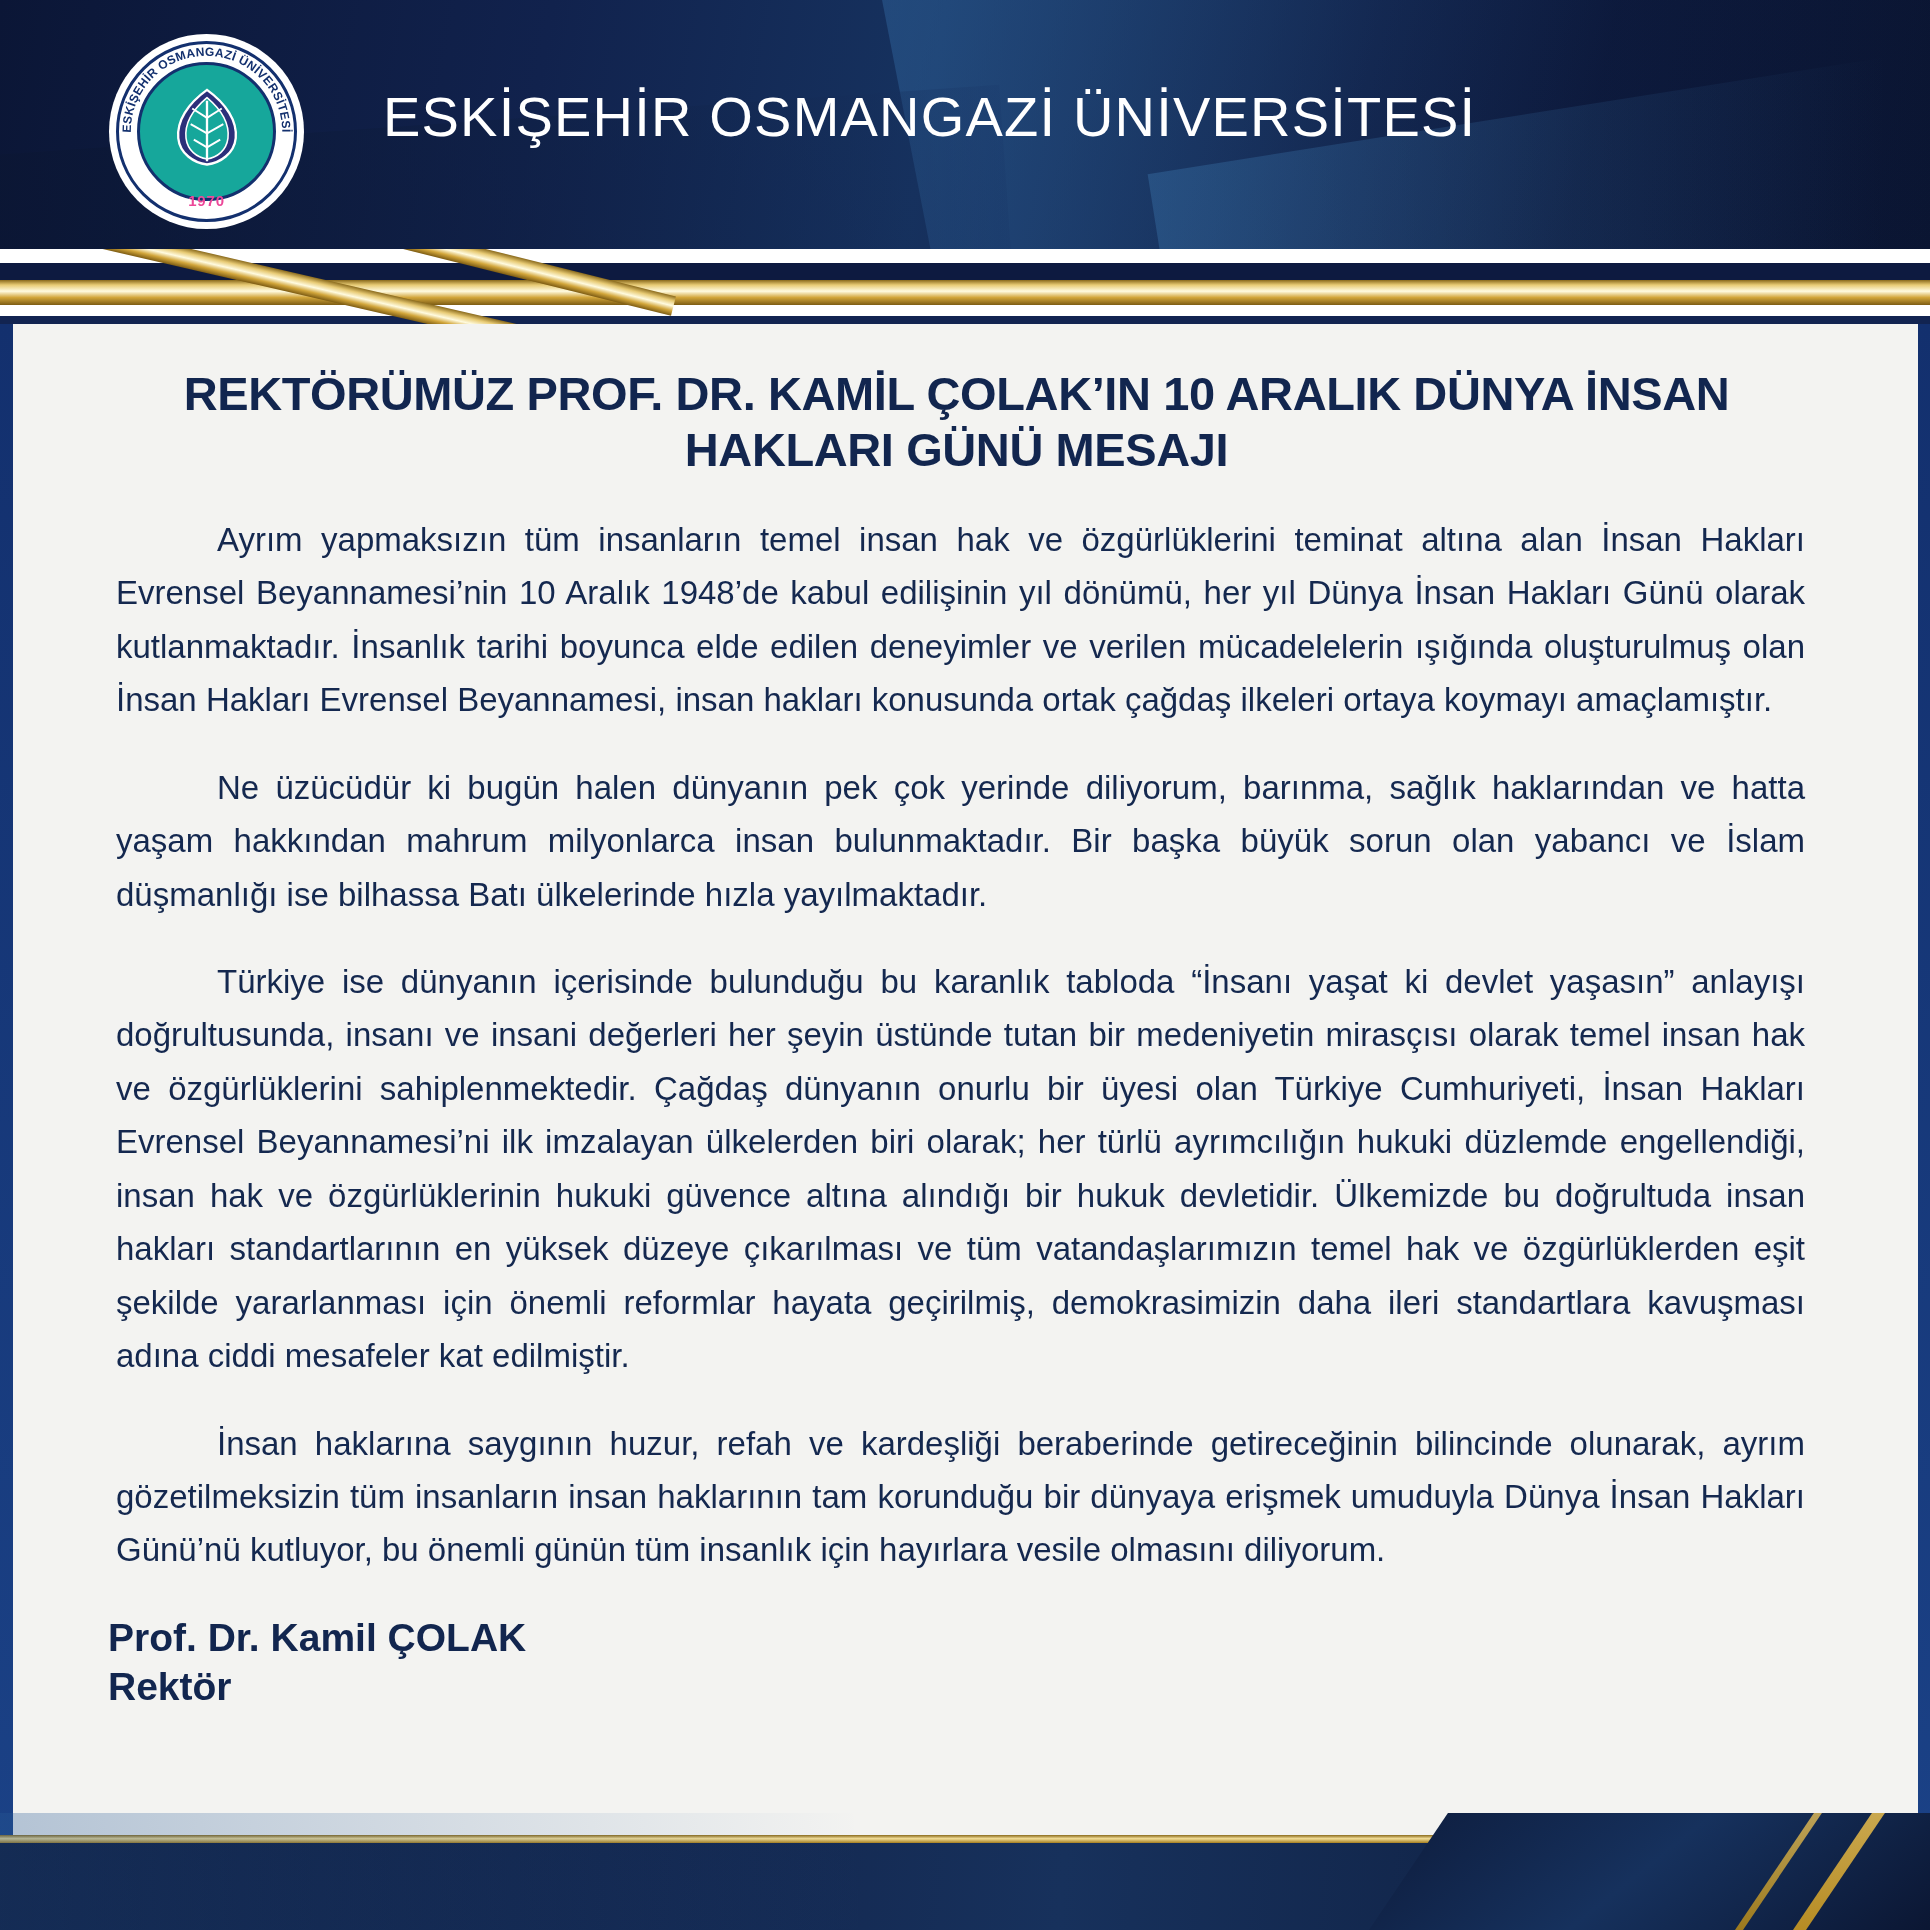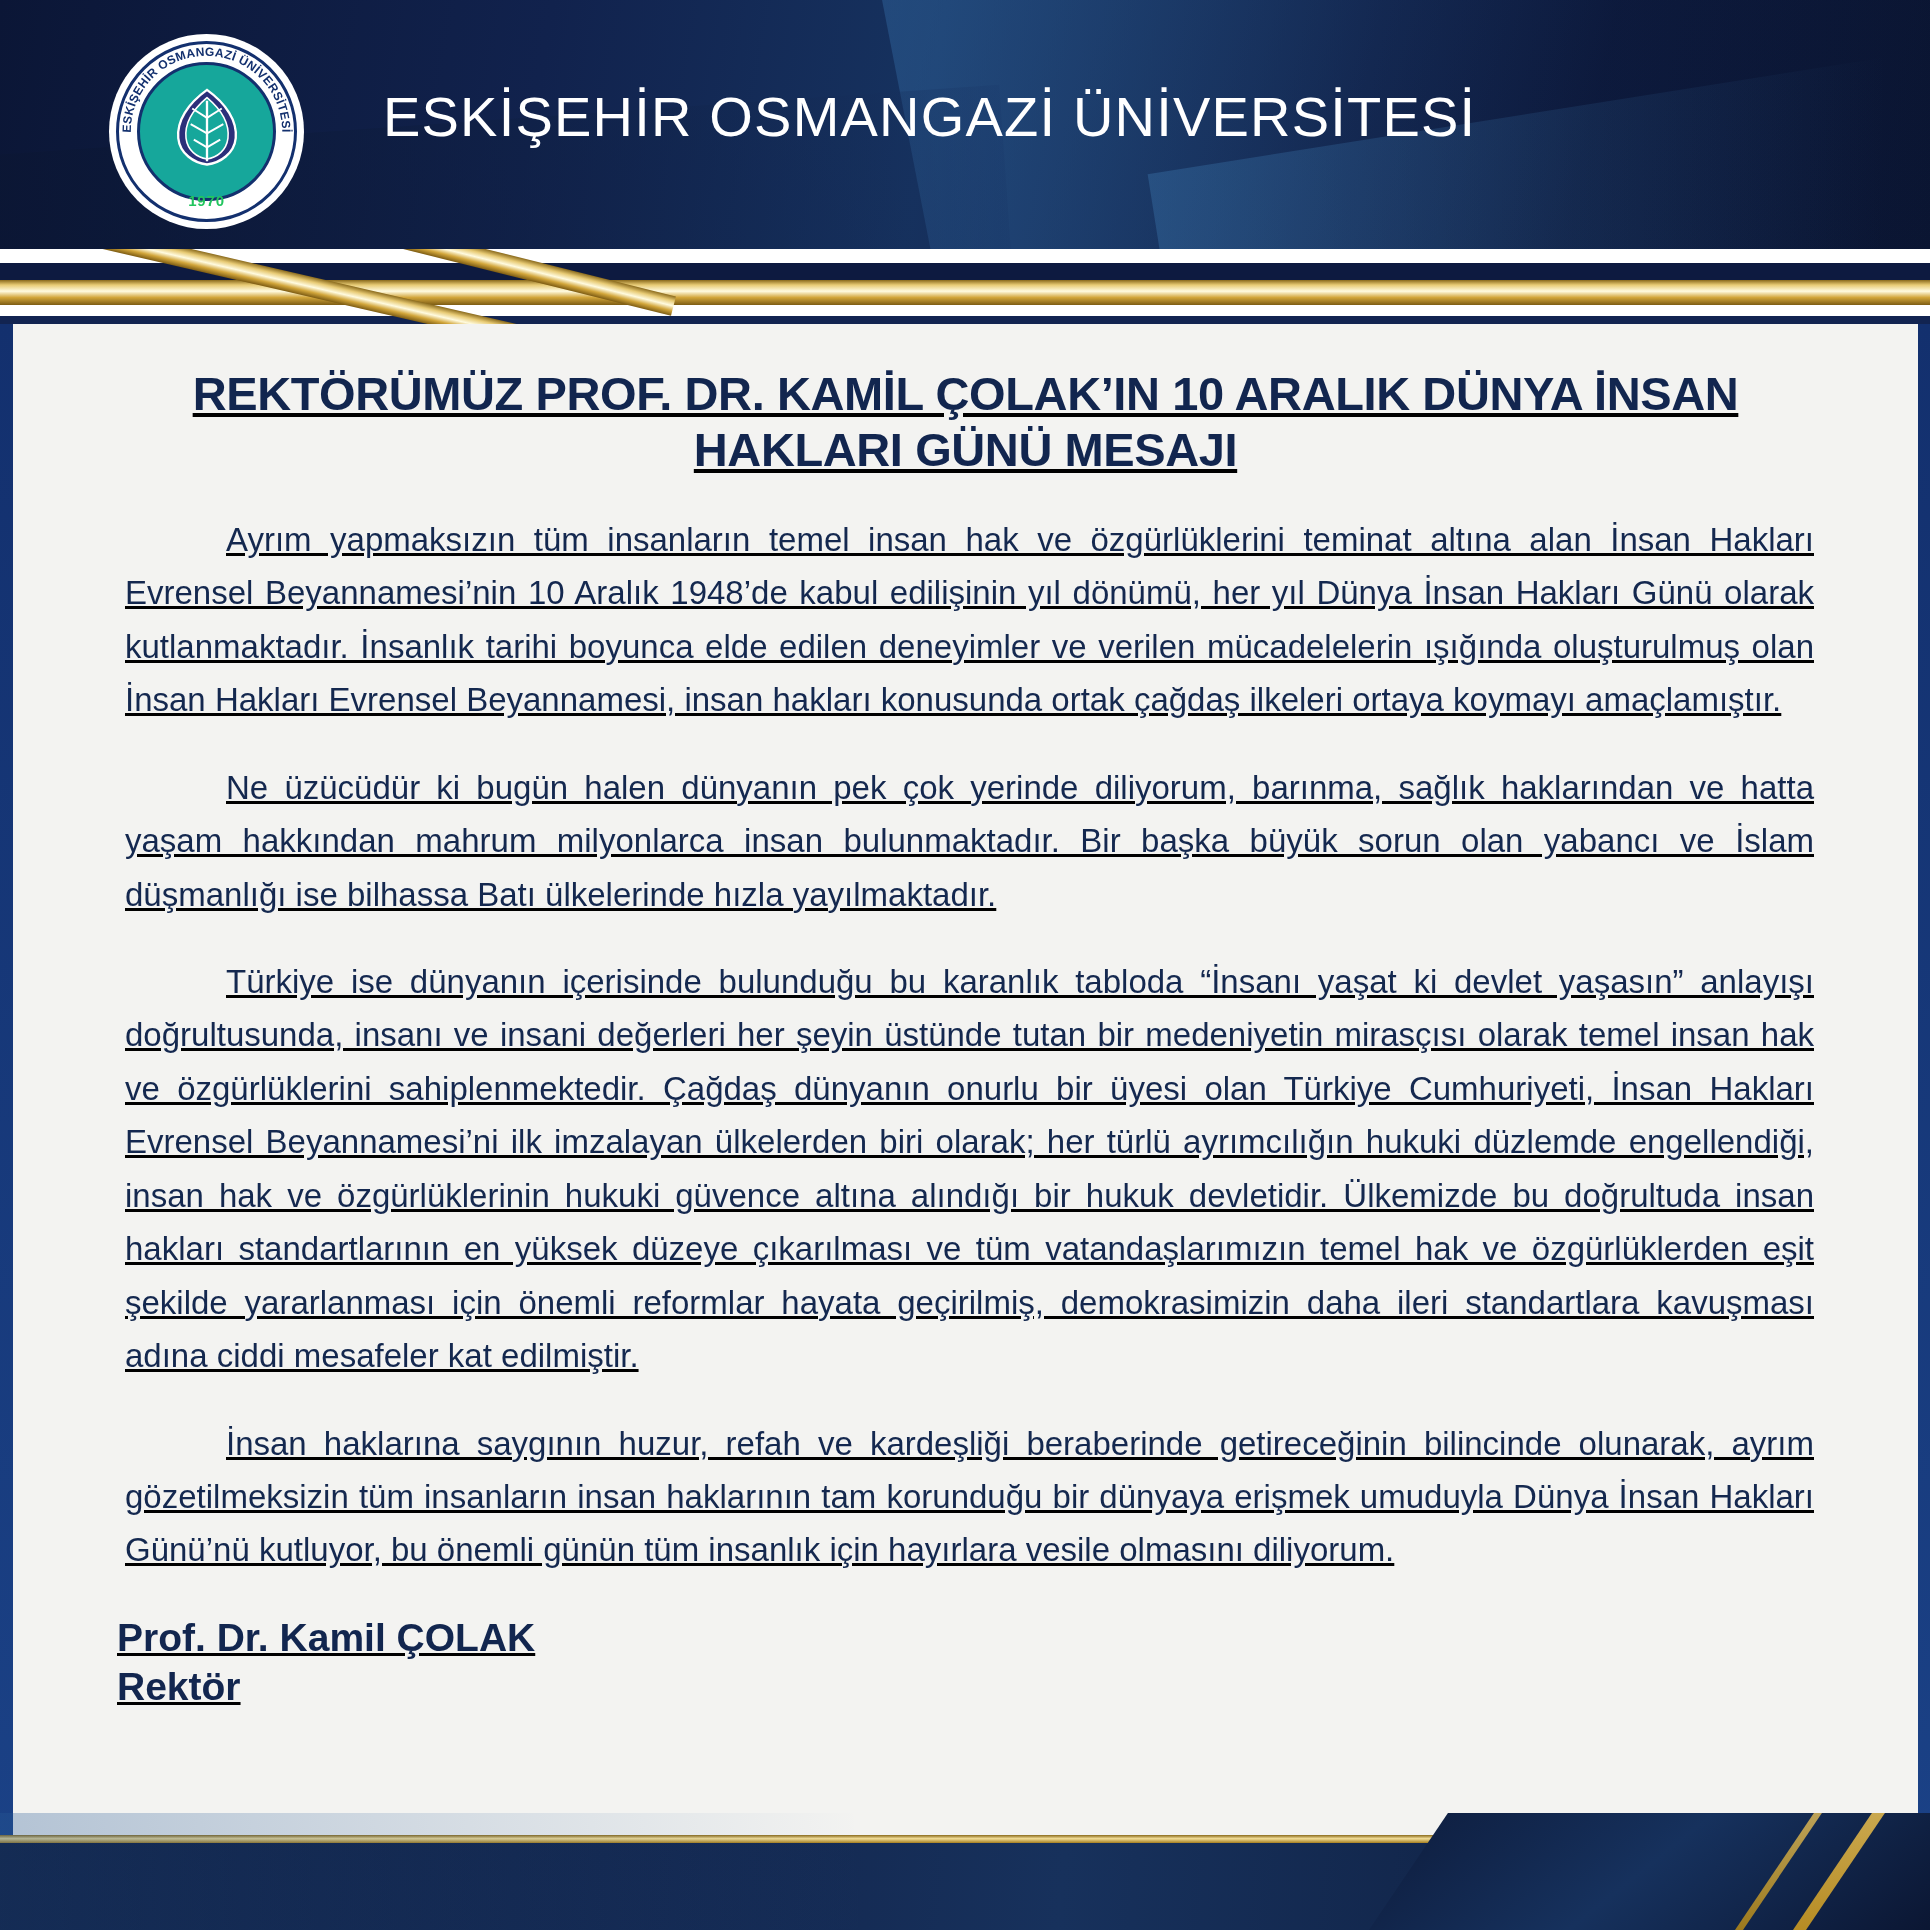--- a/index.html
+++ b/index.html
@@ -90,21 +90,21 @@
     position: absolute;
     left: 0; top: 0;
     width: 195px; height: 195px;
   }
   .logo-year {
     position: absolute;
     left: 0; right: 0; bottom: 20px;
     text-align: center;
     font-size: 15px;
     font-weight: bold;
-    color: #22c55e;
+    color: #ec4899;
     letter-spacing: 0.8px;
   }
 
   .univ-title {
     position: absolute;
     left: 383px;
     top: 84px;
     font-size: 56px;
     letter-spacing: 1.2px;
     color: #ffffff;
@@ -169,24 +169,23 @@
   }
   .side-rule-right {
     position: absolute;
     right: 0; top: 324px;
     width: 12.5px; height: 1606px;
     background: linear-gradient(180deg, #13306e, #1b4287);
   }
 
   .content {
     position: absolute;
-    left: 117px;
+    left: 108px;
     top: 366px;
     width: 1697px;
-    text-decoration: underline;
   }
 
   .doc-title {
     font-size: 47px;
     font-weight: bold;
     color: #12264f;
     text-align: center;
     letter-spacing: -0.4px;
     margin: 0 0 34px 0;
     line-height: 1.2;

